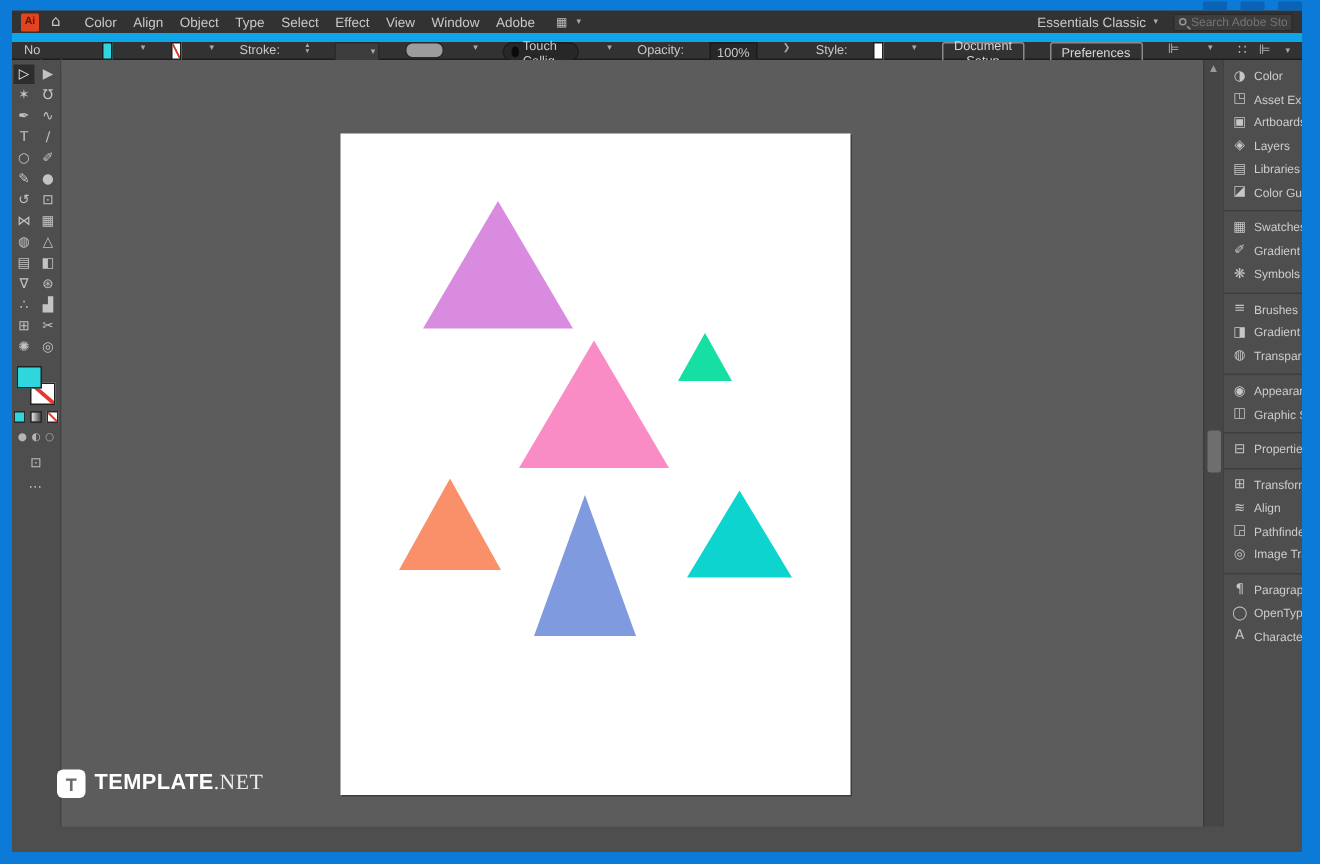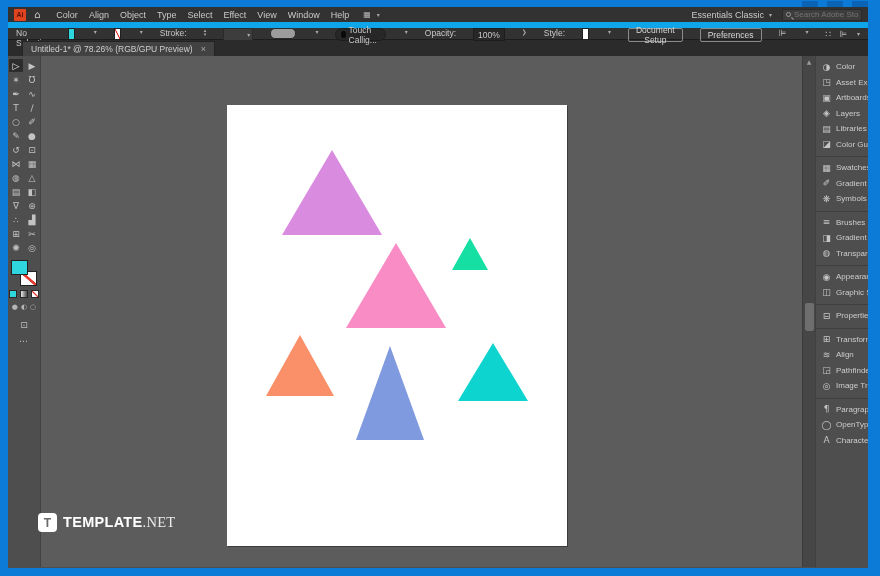--- a/index.html
+++ b/index.html
@@ -131,21 +131,21 @@
     <div class="home-icon icon">⌂</div>
     <div class="menu-items" id="menu-items">
         <span class="menu-item">Color</span>
         <span class="menu-item">Align</span>
         <span class="menu-item">Object</span>
         <span class="menu-item">Type</span>
         <span class="menu-item">Select</span>
         <span class="menu-item">Effect</span>
         <span class="menu-item">View</span>
         <span class="menu-item">Window</span>
-        <span class="menu-item">Help</span>
+        <span class="menu-item">Adobe</span>
       </div>
     <div class="arrange-glyph icon">▦</div>
     <div class="chev icon">▾</div>
     <div class="menu-right">
       <div class="workspace-btn">
         <span>Essentials Classic</span>
         <span class="chev icon">▾</span>
       </div>
       <div class="search-box">
         <span class="mag"></span>
@@ -185,26 +185,20 @@
     <button class="bar-btn">Preferences</button>
     <span class="icon" style="font-size:9px;color:#bbb;">⊫</span>
     <span class="chev icon">▾</span>
     <span class="opt-right">
       <span class="icon" style="font-size:9px;">∷</span>
       <span class="icon" style="font-size:9px;">⊫</span>
       <span class="chev icon">▾</span>
     </span>
   </div>
 
-  <div class="tab-bar">
-    <div class="doc-tab">
-      <span>Untitled-1* @ 78.26% (RGB/GPU Preview)</span>
-      <span class="tab-close">×</span>
-    </div>
-  </div>
 
   <div class="main">
     <div class="toolbox">
       <div class="tool-grid" id="tool-grid">
           <div class="tool icon selected">▷</div>
           <div class="tool icon">▶</div>
           <div class="tool icon">✶</div>
           <div class="tool icon">Ʊ</div>
           <div class="tool icon">✒</div>
           <div class="tool icon">∿</div>

